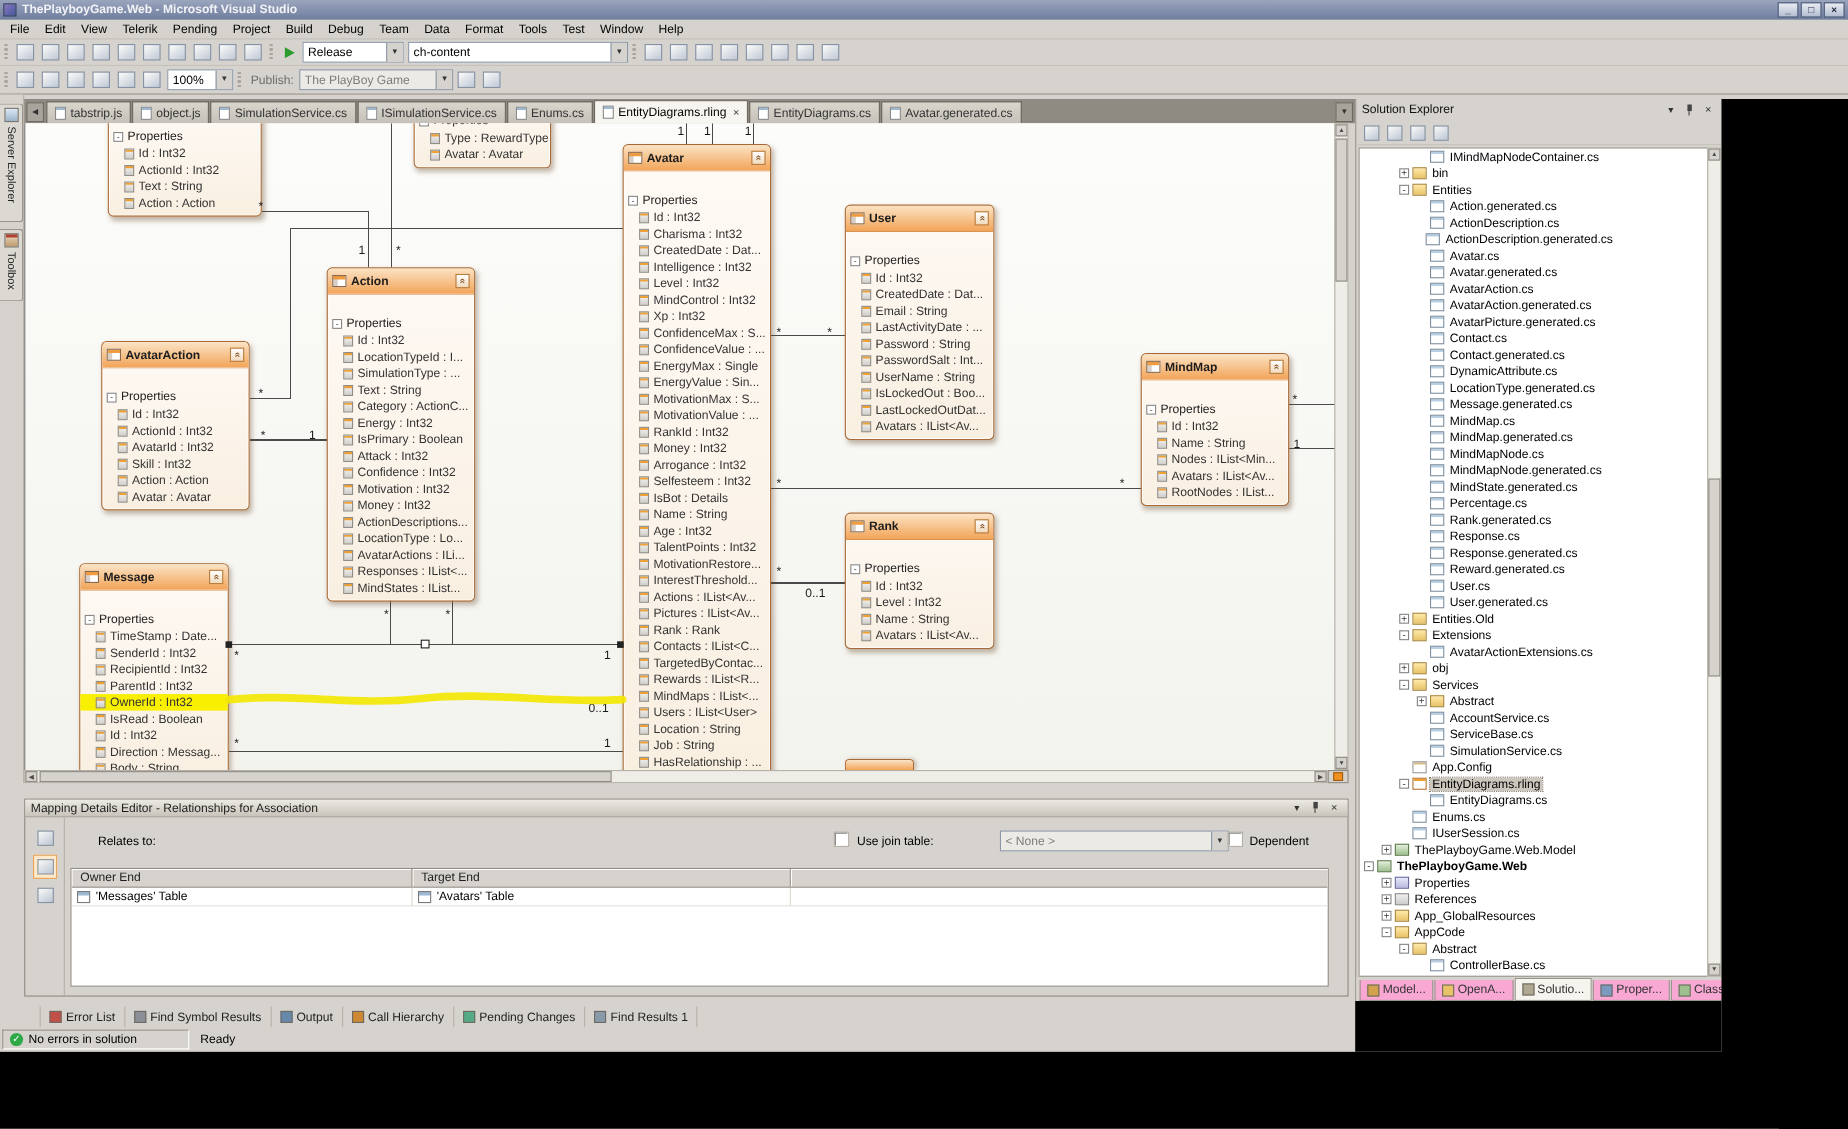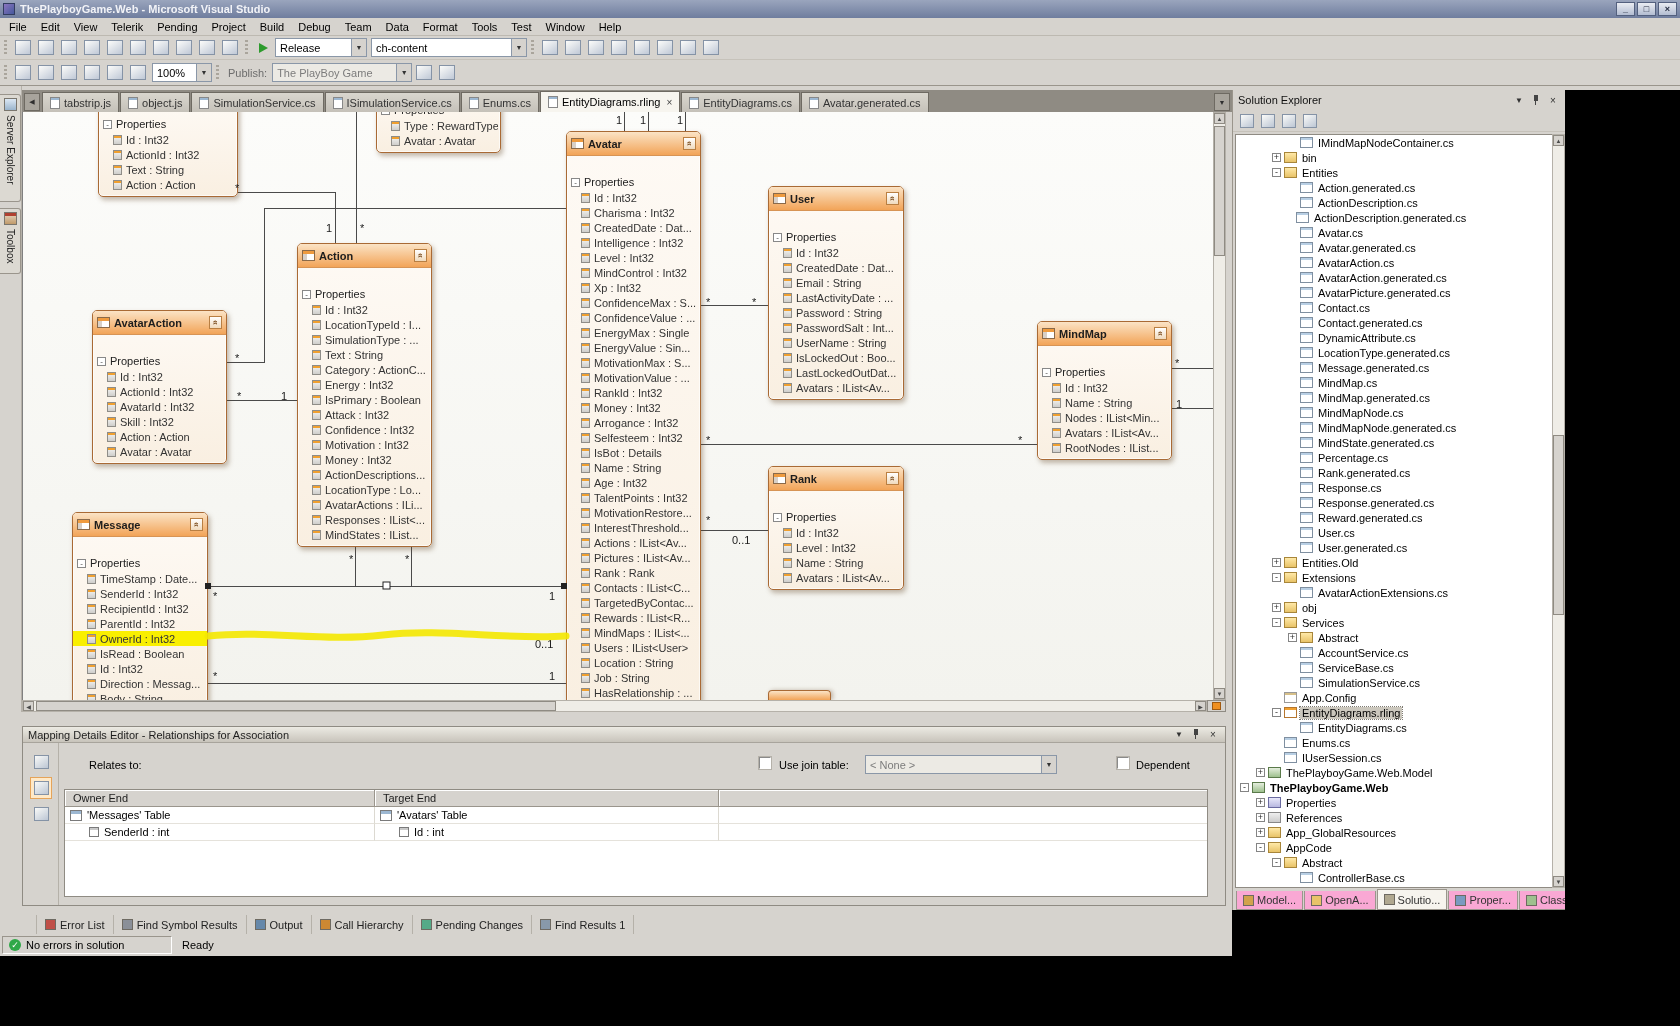--- a/index.html
+++ b/index.html
@@ -210,21 +210,21 @@
         <span class="tbi"></span>
         <span class="tbi"></span>
         <span class="tbi"></span>
       </span>
     <span class="grip"></span>
     <span class="tbi play"></span>
     <span class="combo" style="width:92px">
       <span class="val">Release</span>
       <span class="arrow">▼</span>
     </span>
-    <span class="combo" style="width:156px;margin-left:4px">
+    <span class="combo" style="width:200px;margin-left:4px">
       <span class="val">ch-content</span>
       <span class="arrow">▼</span>
     </span>
     <span class="grip"></span>
     <span class="icon-group">
         <span class="tbi"></span>
         <span class="tbi"></span>
         <span class="tbi"></span>
         <span class="tbi"></span>
         <span class="tbi"></span>
@@ -842,52 +842,41 @@
     </div>
     <div class="mde-side">
         <span class="side-btn" style="top: 8px;"></span>
         <span class="side-btn active" style="top: 34px;"></span>
         <span class="side-btn" style="top: 60px;"></span>
       </div>
     <div class="mde-content">
       <span style="position:absolute;left:30px;top:16px">Relates to:</span>
       <span class="checkbox" style="position:absolute;left:700px;top:14px"></span>
       <span style="position:absolute;left:720px;top:16px">Use join table:</span>
-      <span class="combo muted" style="position:absolute;left:806px;top:12px;width:192px">
+      <span class="combo muted" style="position:absolute;left:850px;top:12px;width:208px">
         <span class="val">&lt; None &gt;</span>
         <span class="arrow">▼</span>
       </span>
       <span class="checkbox" style="position:absolute;left:1058px;top:14px"></span>
       <span style="position:absolute;left:1077px;top:16px">Dependent</span>
       <div class="mde-grid">
         <div class="g-head">
           <span class="g-hcell gh1">Owner End</span>
           <span class="g-hcell gh2">Target End</span>
           <span class="g-hcell gh3"></span>
         </div>
         <div>
             <div class="g-row">
               <div class="g-cell c1">
                 <span class="gi"></span>
                 <span>'Messages' Table</span>
               </div>
               <div class="g-cell c2">
                 <span class="gi"></span>
                 <span>'Avatars' Table</span>
-              </div>
-              <div class="g-cell c3"></div>
-            </div>
-            <div class="g-row">
-              <div class="g-cell c1" style="padding-left: 24px;">
-                <span class="gi col"></span>
-                <span>SenderId : int</span>
-              </div>
-              <div class="g-cell c2" style="padding-left: 24px;">
-                <span class="gi col"></span>
-                <span>Id : int</span>
               </div>
               <div class="g-cell c3"></div>
             </div>
           </div>
       </div>
     </div>
   </div>
 
   <div id="bottomtabs">
       <div class="btab">

